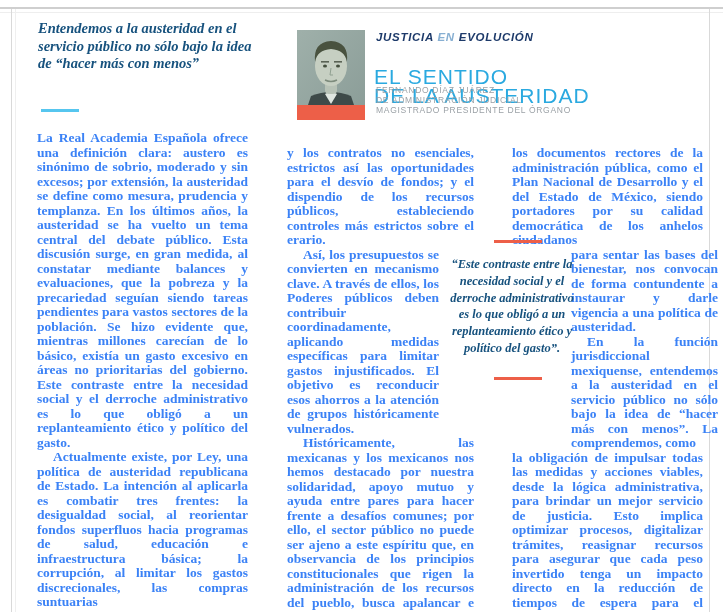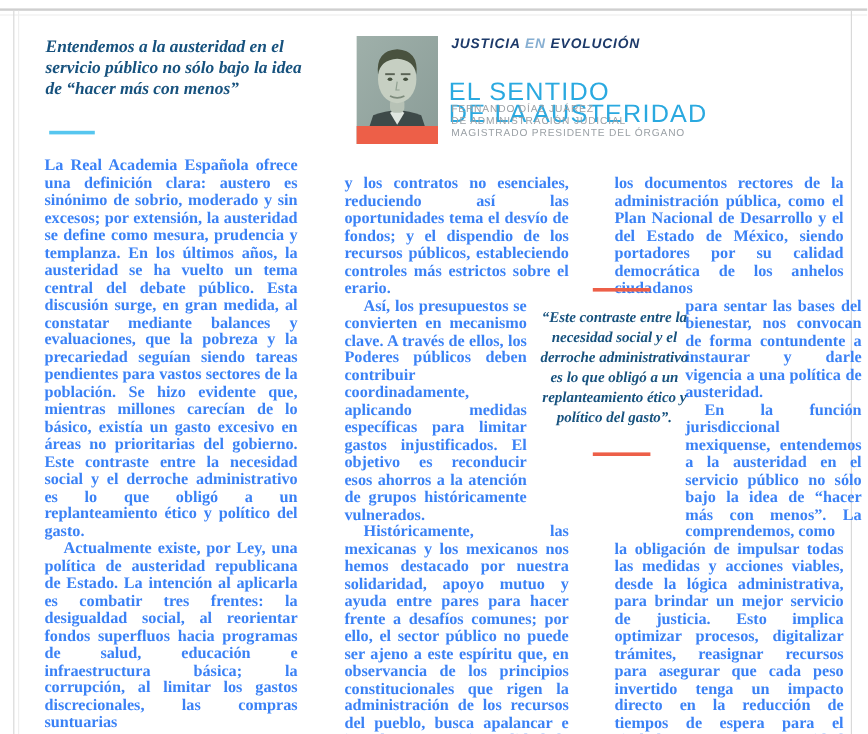--- a/index.html
+++ b/index.html
@@ -9,21 +9,21 @@
   }
   
   .frame-top   { position:absolute; left:0; top:7px; width:723px; height:2px; background:#cfcfcf; }
   .frame-top2  { position:absolute; left:0; top:12px; width:723px; height:1px; background:#eeeeee; }
   .frame-left  { position:absolute; left:11px; top:9px; bottom:0; width:1px; background:#d9d9d9; }
   .frame-left2 { position:absolute; left:15px; top:9px; bottom:0; width:1px; background:#efefef; }
   .frame-right { position:absolute; left:709px; top:9px; bottom:0; width:1px; background:#d9d9d9; }
 
   
   .lead-quote {
-    position:absolute; left:38px; top:31px; width:222px;
+    position:absolute; left:38px; top:20px; width:222px;
     color:#17527e; font-weight:bold; font-style:italic;
     font-size:14.5px; line-height:17.5px;
   }
   .lead-underline { position:absolute; left:41px; top:109px; width:38px; height:3px; background:#56c6ef; }
 
   
   .photo { position:absolute; left:297px; top:30px; width:68px; height:90px; }
   .photo svg { display:block; }
 
   
@@ -132,21 +132,21 @@
     <div>DE ADMINISTRACIÓN JUDICIAL</div>
     <div>MAGISTRADO PRESIDENTE DEL ÓRGANO</div>
   </div>
 
   <div class="col col-1">
     <p>La Real Academia Española ofrece una definición clara: austero es sinónimo de sobrio, moderado y sin excesos; por extensión, la austeridad se define como mesura, prudencia y templanza. En los últimos años, la austeridad se ha vuelto un tema central del debate público. Esta discusión surge, en gran medida, al constatar mediante balances y evaluaciones, que la pobreza y la precariedad seguían siendo tareas pendientes para vastos sectores de la población. Se hizo evidente que, mientras millones carecían de lo básico, existía un gasto excesivo en áreas no prioritarias del gobierno. Este contraste entre la necesidad social y el derroche administrativo es lo que obligó a un replanteamiento ético y político del gasto.</p>
     <p class="indent">Actualmente existe, por Ley, una política de austeridad republicana de Estado. La intención al aplicarla es combatir tres frentes: la desigualdad social, al reorientar fondos superfluos hacia programas de salud, educación e infraestructura básica; la corrupción, al limitar los gastos discrecionales, las compras suntuarias</p>
   </div>
 
   <div class="col col-2">
-    <p>y los contratos no esenciales, reduciendo así las oportunidades tema el desvío de fondos; y el dispendio de los recursos públicos, estableciendo controles más estrictos sobre el erario.</p>
+    <p>y los contratos no esenciales, estrictos así las oportunidades para el desvío de fondos; y el dispendio de los recursos públicos, estableciendo controles más estrictos sobre el erario.</p>
     <p class="indent narrow">Así, los presupuestos se convierten en mecanismo clave. A través de ellos, los Poderes públicos deben contribuir coordinadamente, aplicando medidas específicas para limitar gastos injustificados. El objetivo es reconducir esos ahorros a la atención de grupos históricamente vulnerados.</p>
     <p class="indent">Históricamente, las mexicanas y los mexicanos nos hemos destacado por nuestra solidaridad, apoyo mutuo y ayuda entre pares para hacer frente a desafíos comunes; por ello, el sector público no puede ser ajeno a este espíritu que, en observancia de los principios constitucionales que rigen la administración de los recursos del pueblo, busca apalancar e impulsar una mejor calidad de vida para todos. Aunado a ello,</p>
   </div>
 
   <div class="col col-3">
     <p>los documentos rectores de la administración pública, como el Plan Nacional de Desarrollo y el del Estado de México, siendo portadores por su calidad democrática de los anhelos ciudadanos</p>
     <p class="narrow">para sentar las bases del bienestar, nos convocan de forma contundente a instaurar y darle vigencia a una política de austeridad.</p>
     <p class="indent narrow">En la función jurisdiccional mexiquense, entendemos a la austeridad en el servicio público no sólo bajo la idea de “hacer más con menos”. La comprendemos, como</p>
     <p>la obligación de impulsar todas las medidas y acciones viables, desde la lógica administrativa, para brindar un mejor servicio de justicia. Esto implica optimizar procesos, digitalizar trámites, reasignar recursos para asegurar que cada peso invertido tenga un impacto directo en la reducción de tiempos de espera para el ciudadano. Es una austeridad inteligente, que gasta mejor, no sólo gasta menos.</p>
   </div>

